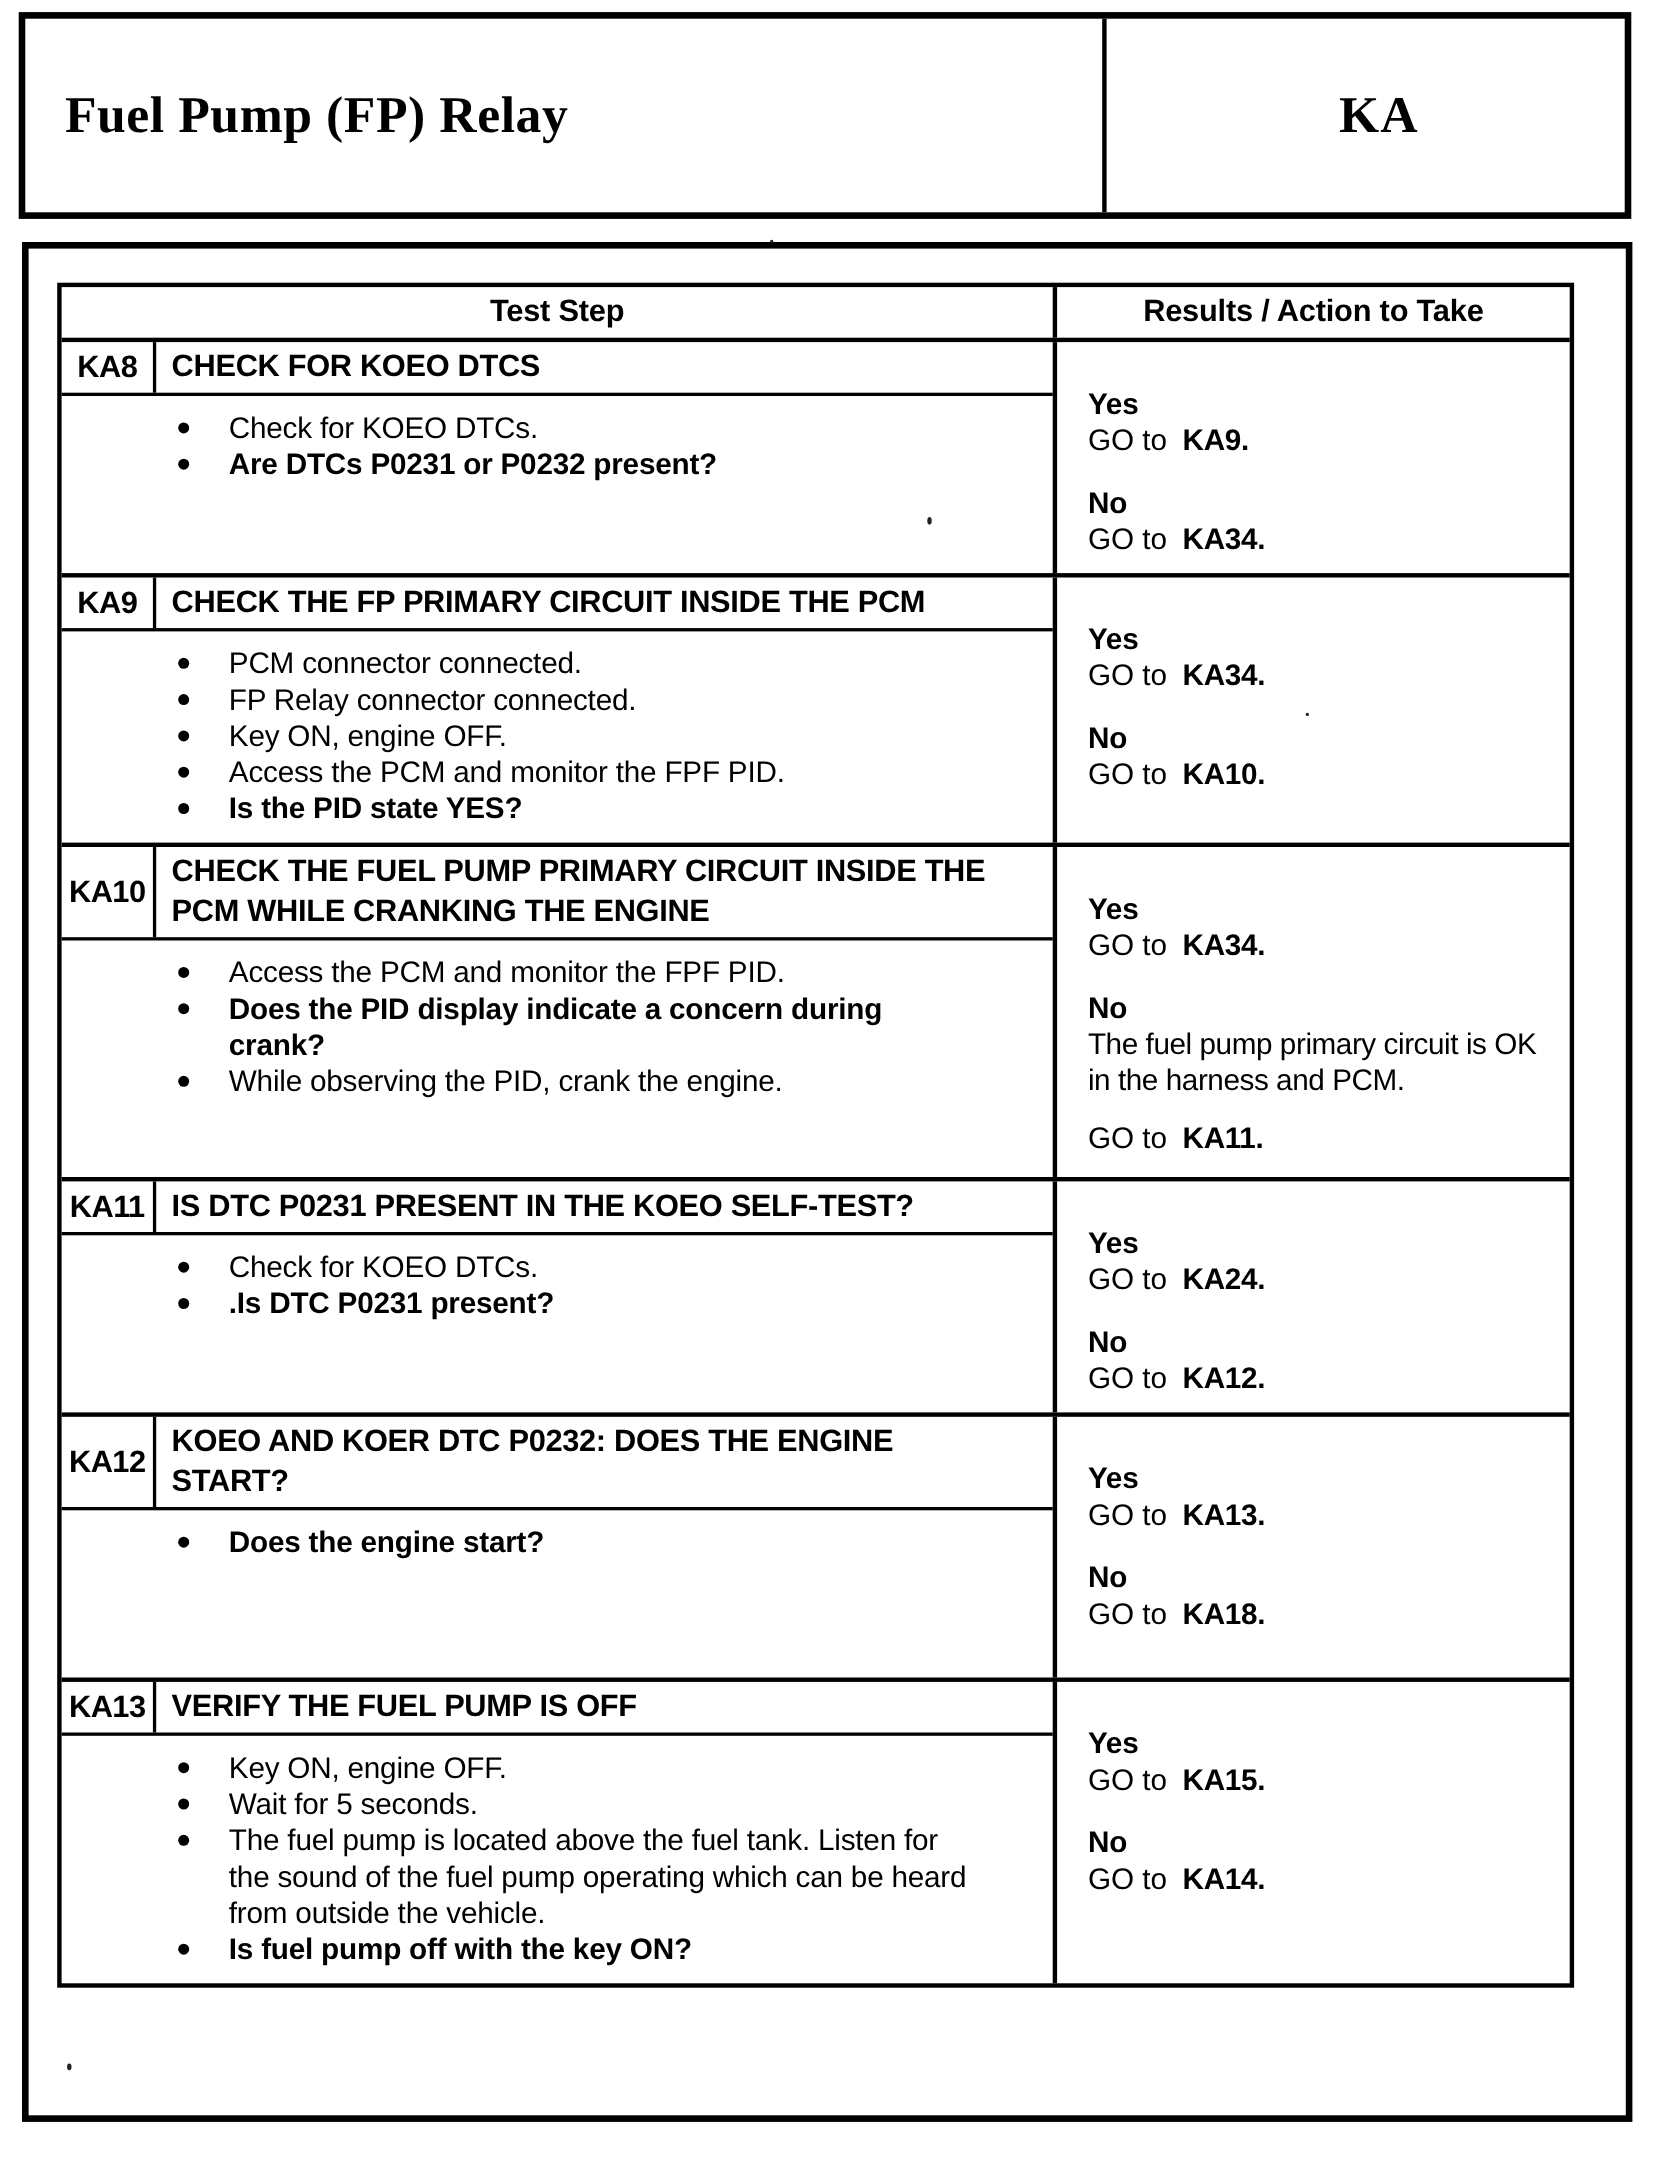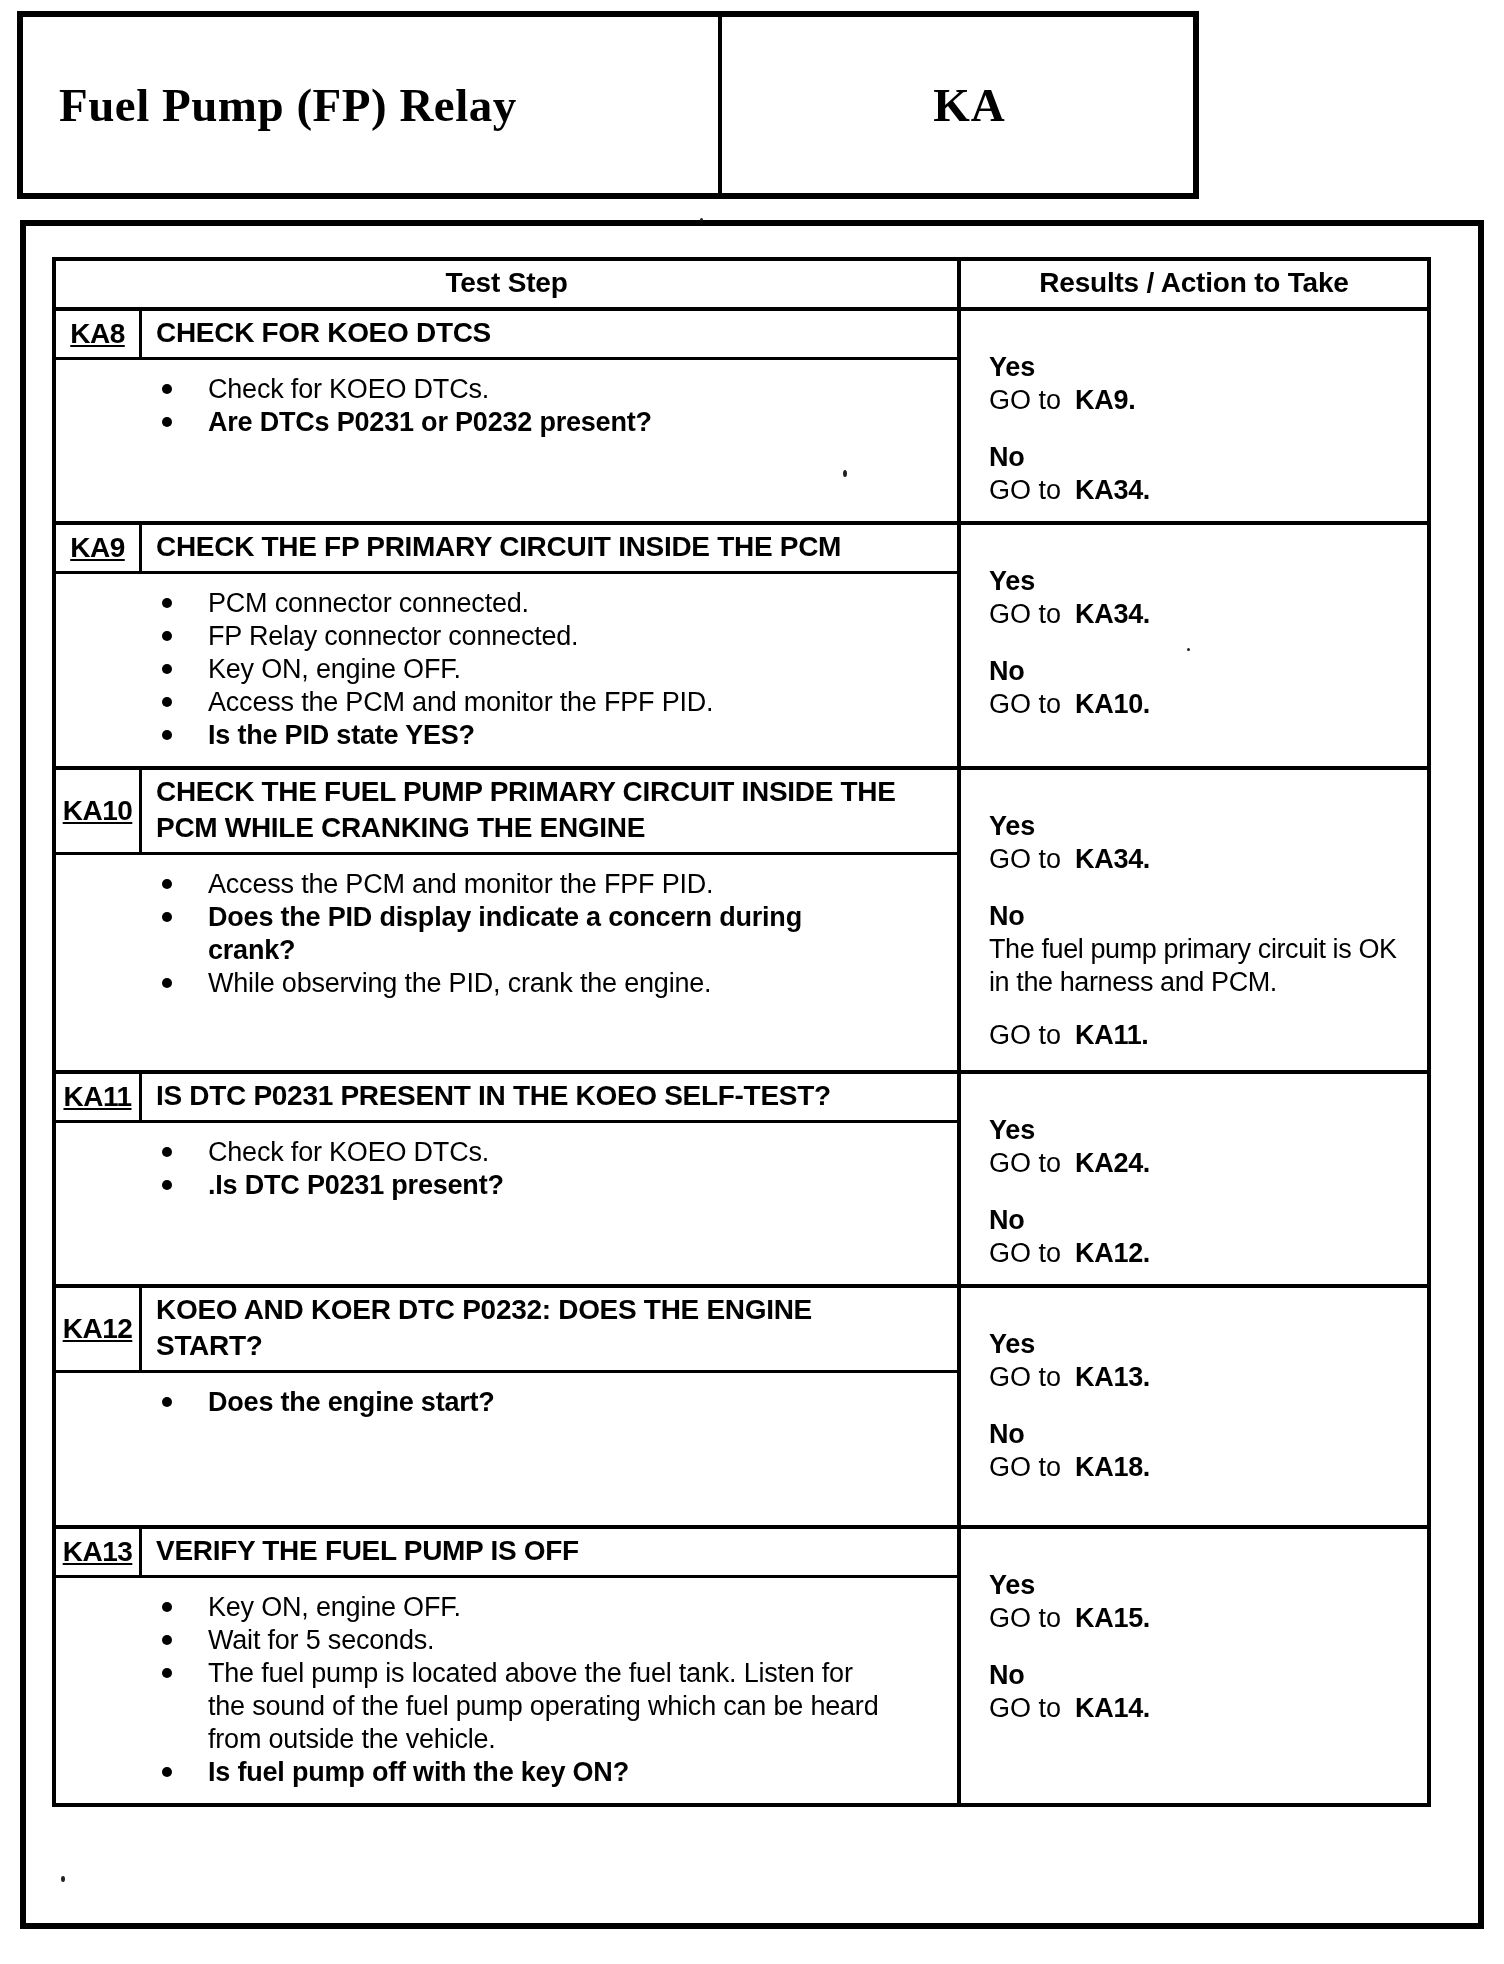--- a/index.html
+++ b/index.html
@@ -6,21 +6,21 @@
   body{
     width:1504px;height:1964px;
     background:#ffffff;
     font-family:"Liberation Sans", sans-serif;
     color:#000;
     position:relative;
     overflow:hidden;
   }
   
   .header-box{
-    position:absolute;left:17px;top:11px;width:1182px;height:188px;
+    position:absolute;left:17px;top:11px;width:1466px;height:188px;
     border:6px solid #000;box-sizing:border-box;
     display:flex;background:#fff;
   }
   .header-title-cell{
     flex:1;display:flex;align-items:center;padding-left:36px;
   }
   .header-title-cell .title-text{
     font-family:"Liberation Serif", serif;font-weight:bold;font-size:47px;
     letter-spacing:0.5px;
   }
@@ -57,21 +57,20 @@
     grid-template-columns:86px 1fr 470px;
     grid-template-rows:auto 1fr;
   }
   .step + .step{border-top:4px solid #000;}
   .cell-num{
     grid-column:1;grid-row:1;
     border-right:3px solid #000;
     font-weight:bold;font-size:28px;letter-spacing:-0.5px;
     display:flex;align-items:center;justify-content:center;
     padding:4px 2px 5px;
-    text-decoration:underline;
   }
   .cell-title{
     grid-column:2;grid-row:1;
     font-weight:bold;font-size:28px;line-height:36px;
     letter-spacing:-0.3px;
     padding:4px 20px 6px 14px;
     white-space:pre-line;
     display:flex;align-items:center;
   }
   .cell-body{

